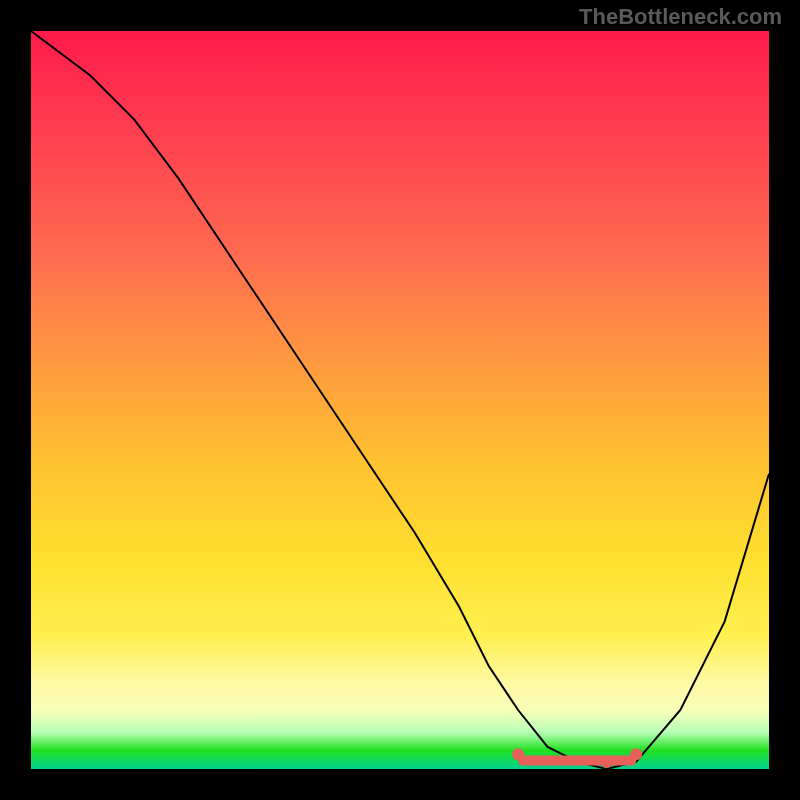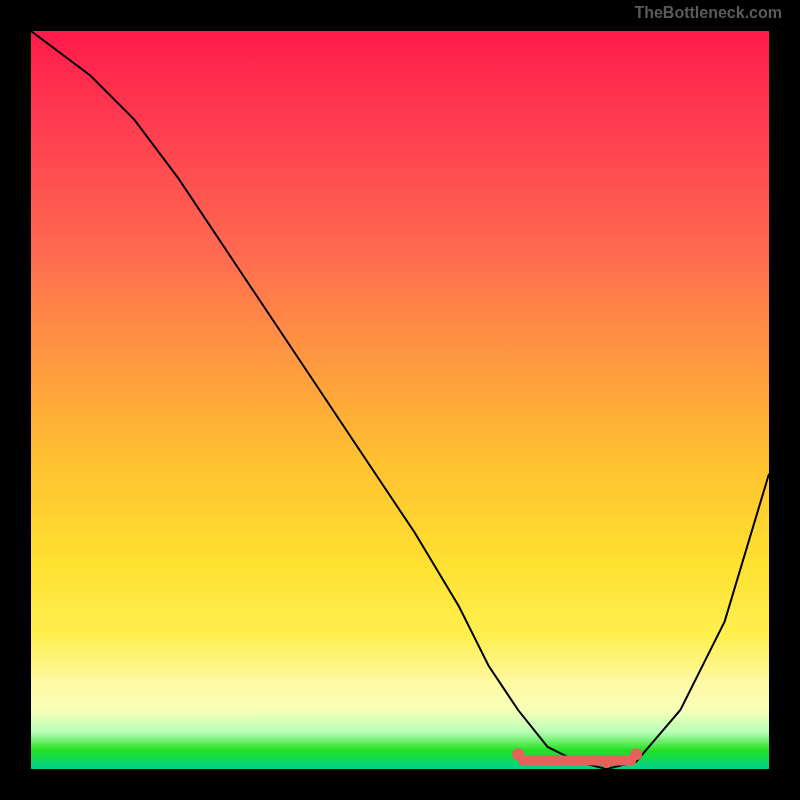--- a/index.html
+++ b/index.html
@@ -8,21 +8,21 @@
     height: 800px;
     background: #000;
     position: relative;
     font-family: Arial, sans-serif;
   }
   .watermark {
     position: absolute;
     top: 4px;
     right: 18px;
     color: #5a5a5a;
-    font-size: 16px;
+    font-size: 22px;
     font-weight: bold;
     z-index: 10;
   }
   .plot-area {
     position: absolute;
     left: 31px;
     top: 31px;
     width: 738px;
     height: 738px;
     overflow: hidden;

